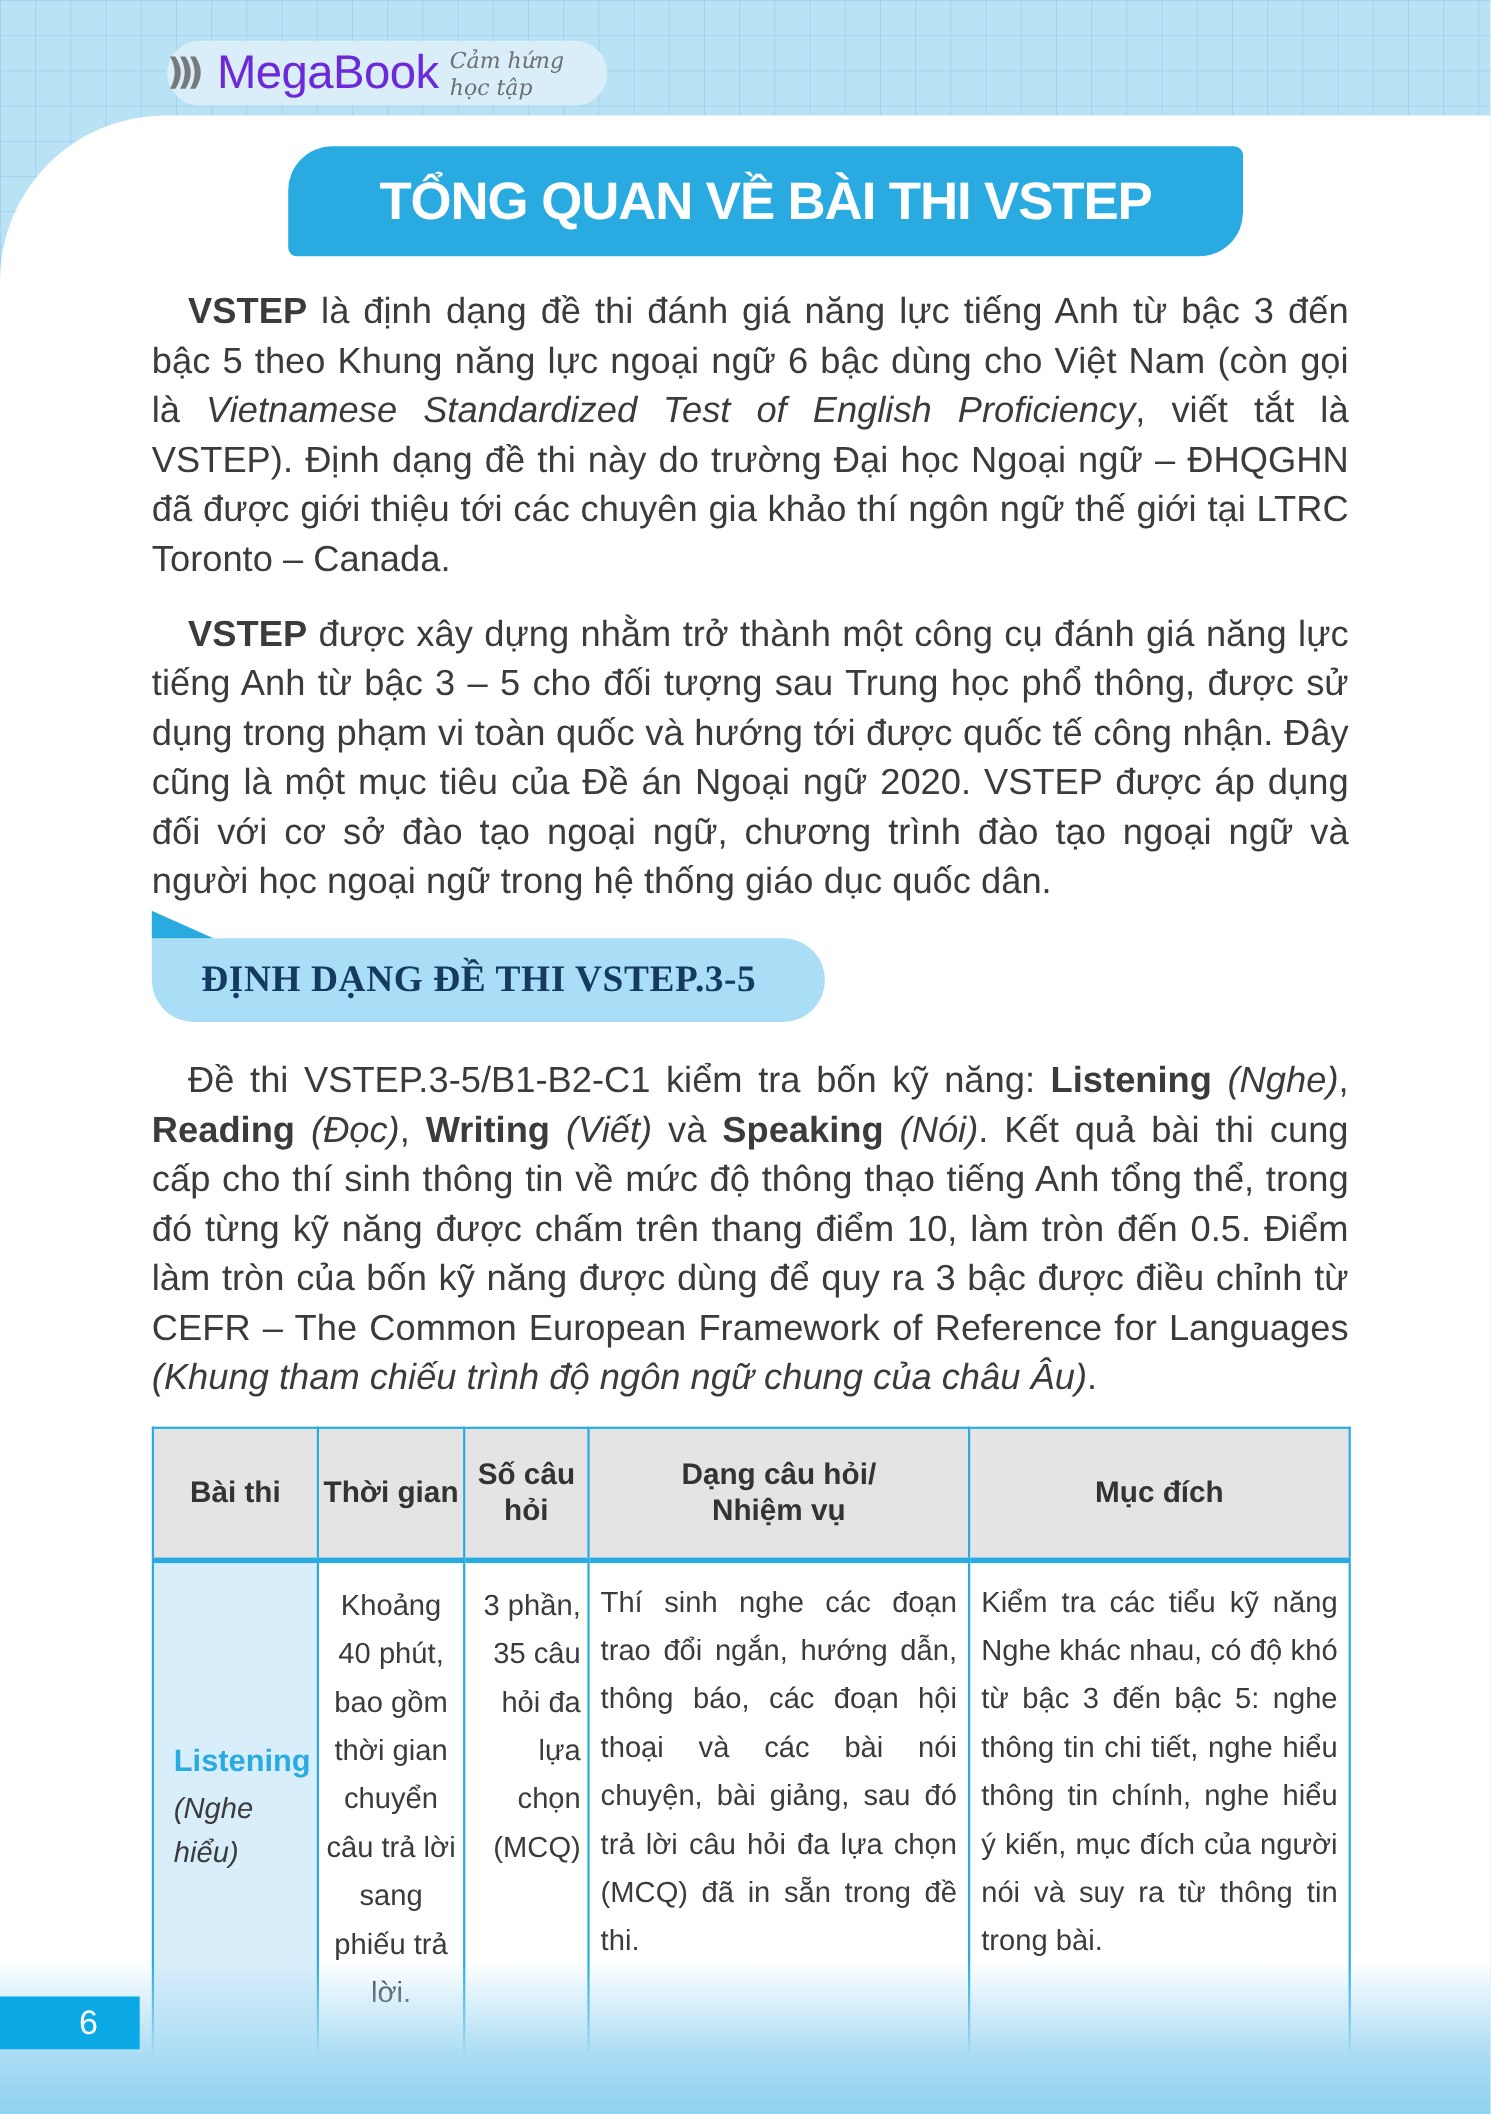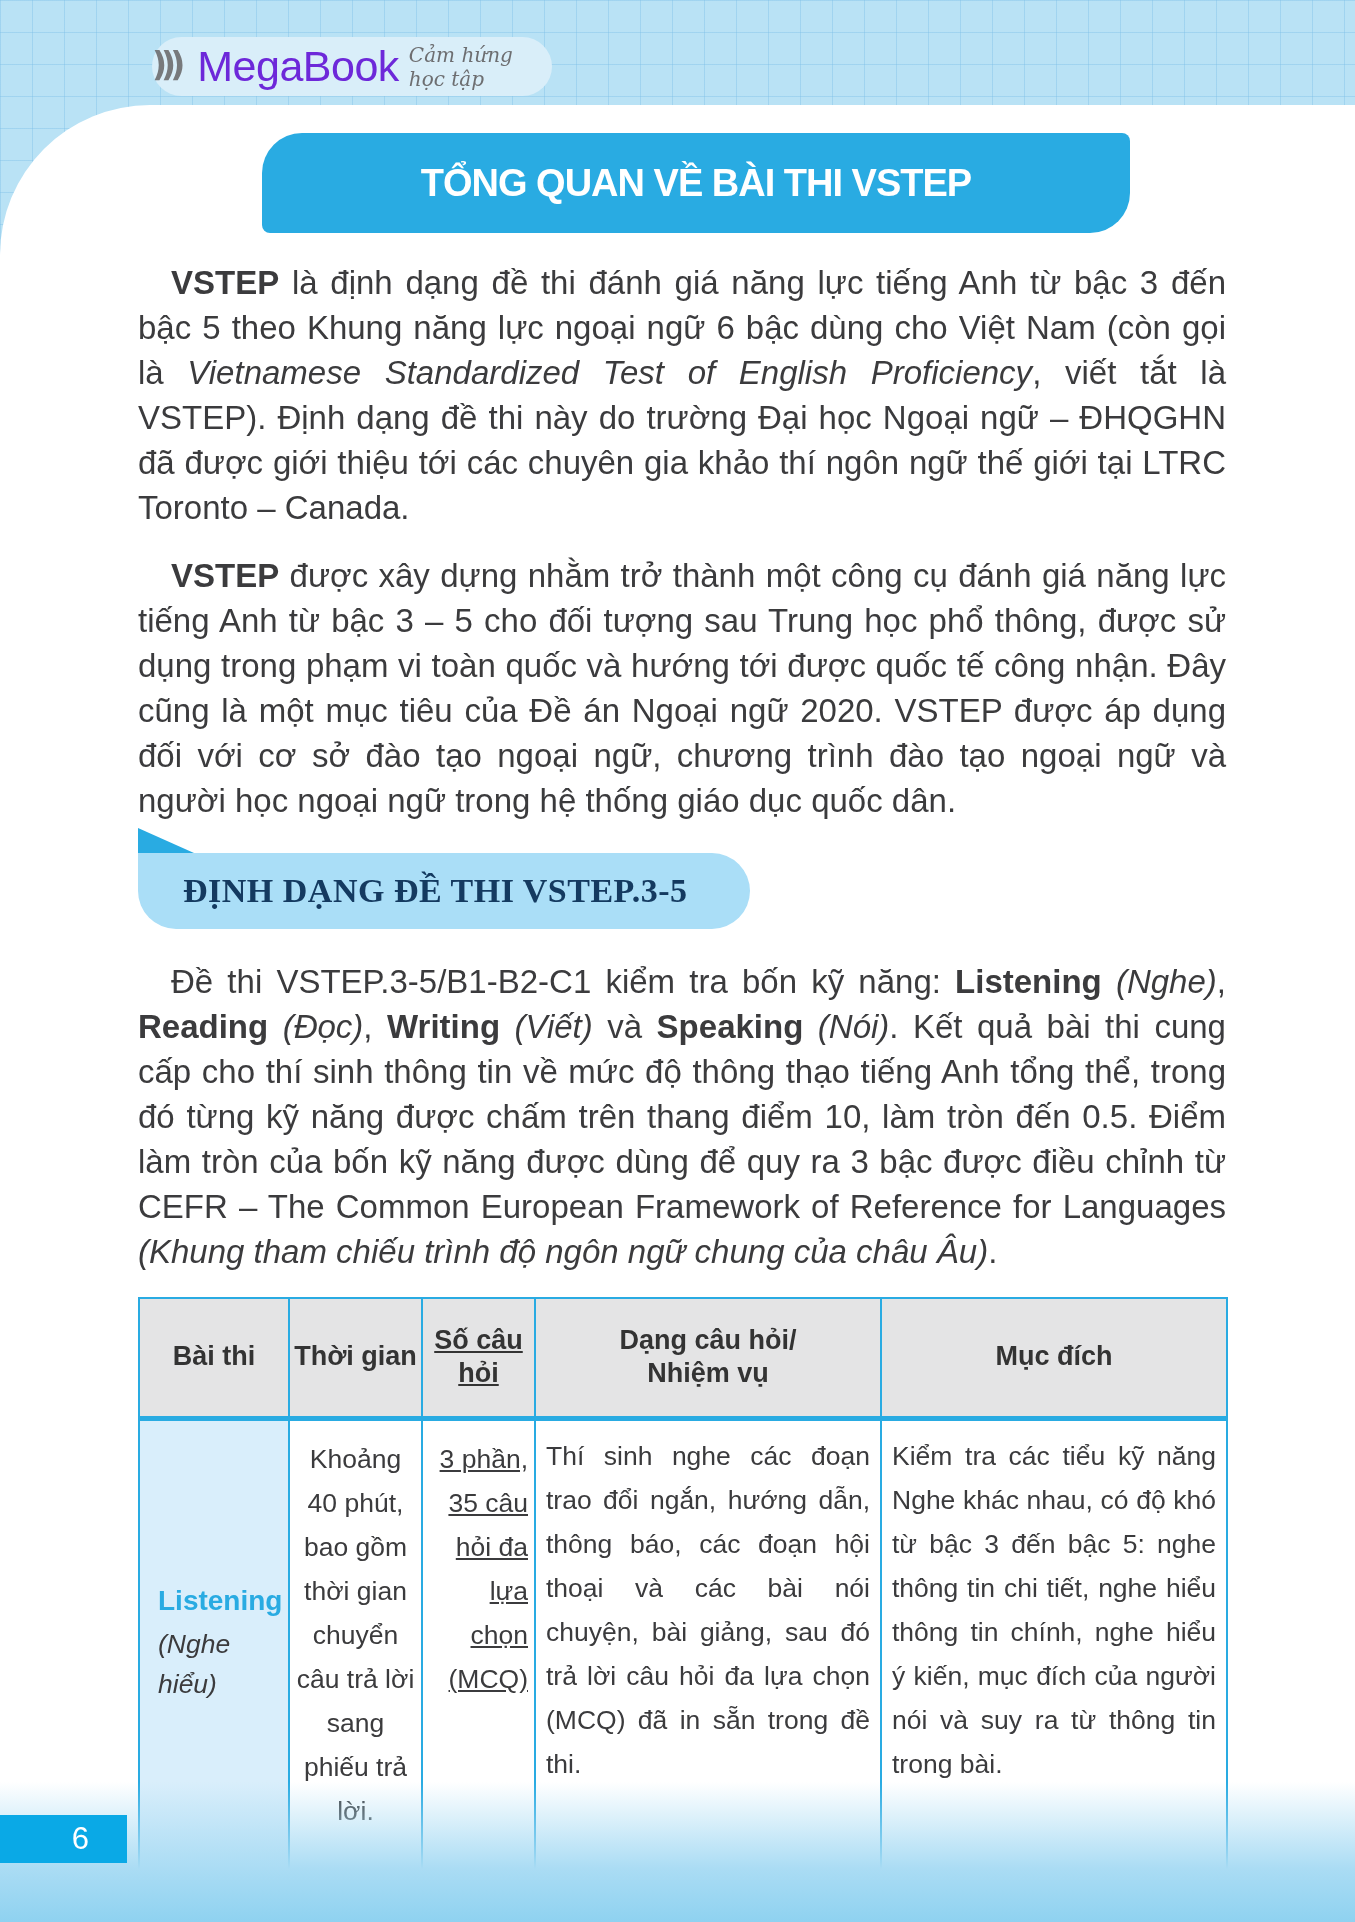--- a/index.html
+++ b/index.html
@@ -12,40 +12,40 @@
   .logo-pill{position:absolute;left:152px;top:37px;width:400px;height:59px;border-radius:30px;
        background:#d9eef9;display:flex;align-items:center;justify-content:center;gap:10px;z-index:3;}
   .logo-arrows{font-weight:800;color:#77797c;font-size:33px;letter-spacing:-6px;margin-right:8px;
        font-family:"DejaVu Sans",sans-serif;transform:translateY(-2px);}
   .logo-brand{color:#6d28d9;font-size:43px;font-weight:400;letter-spacing:-0.5px;}
   .logo-tagline{color:#6d6e71;font-size:20px;font-style:italic;font-family:"DejaVu Serif","Liberation Serif",serif;}
   .page{position:absolute;left:0;right:0;top:105px;bottom:0;background:#ffffff;
        border-top-left-radius:150px;z-index:1;}
   .banner{position:absolute;left:262px;top:28px;width:868px;height:100px;background:#29abe2;
        border-radius:40px 8px 40px 8px;display:flex;align-items:center;justify-content:center;}
-  .banner span{color:#ffffff;font-size:38px;font-weight:bold;letter-spacing:-1px;white-space:nowrap;}
+  .banner span{color:#ffffff;font-size:48px;font-weight:bold;letter-spacing:-1px;white-space:nowrap;}
   .content{position:absolute;left:138px;top:155px;width:1088px;}
   .para{margin:0 0 23px 0;font-size:33px;line-height:45px;color:#3b3b3d;
        text-align:justify;text-indent:33px;}
   .b{font-weight:bold;}
   .i{font-style:italic;}
   .badge-wrap{position:relative;margin:30px 0 30px 0;width:612px;height:76px;}
   .fold{position:absolute;left:0;top:-25px;width:0;height:0;
        border-bottom:25px solid #29abe2;border-right:56px solid transparent;}
   .badge{width:100%;height:100%;background:#aadef7;border-radius:0 38px 38px 38px;
        display:flex;align-items:center;}
   .badge span{font-family:"Liberation Serif","DejaVu Serif",serif;font-weight:bold;
        font-size:34px;color:#143a60;padding-left:45px;letter-spacing:0.5px;}
   table.exam{border-collapse:collapse;width:1088px;margin-top:14px;table-layout:fixed;}
   table.exam th,table.exam td{border:2px solid #29abe2;box-sizing:border-box;}
   table.exam thead th{background:#e4e4e5;height:120px;vertical-align:middle;text-align:center;
        font-size:27px;font-weight:bold;color:#333333;line-height:1.25;border-bottom-width:5px;padding:4px;}
   .block{display:block;}
   table.exam td{font-size:26.5px;color:#3b3b3d;height:452px;}
-  .w1{width:150px;} .w2{width:133px;} .w3{width:113px;text-decoration:underline;} .w4{width:346px;} .w5{width:346px;}
+  .w1{width:150px;} .w2{width:133px;} .w3{width:113px;} .w4{width:346px;} .w5{width:346px;}
   td.c1{background:#d9eefb;vertical-align:middle;padding:0 8px 0 18px;}
   .exam-name{display:block;color:#29abe2;font-weight:bold;font-size:28px;margin-bottom:8px;}
   .exam-sub{display:block;font-style:italic;font-size:26.5px;line-height:1.5;}
   td.c2{vertical-align:top;text-align:center;padding:16px 6px;line-height:44px;}
   td.c3{vertical-align:top;text-align:right;padding:16px 6px 16px 13px;line-height:44px;}
   td.c4,td.c5{vertical-align:top;text-align:justify;padding:13px 10px;line-height:44px;}
   .bottom-fade{position:absolute;left:0;right:0;bottom:0;height:140px;
        background:linear-gradient(180deg,rgba(170,220,244,0) 0%,#aadcf4 62%,#8fd2f0 100%);}
   .page-number{position:absolute;left:0;top:1710px;width:127px;height:48px;background:#0aa9e6;
        color:#ffffff;font-size:31px;display:flex;align-items:center;justify-content:flex-end;

